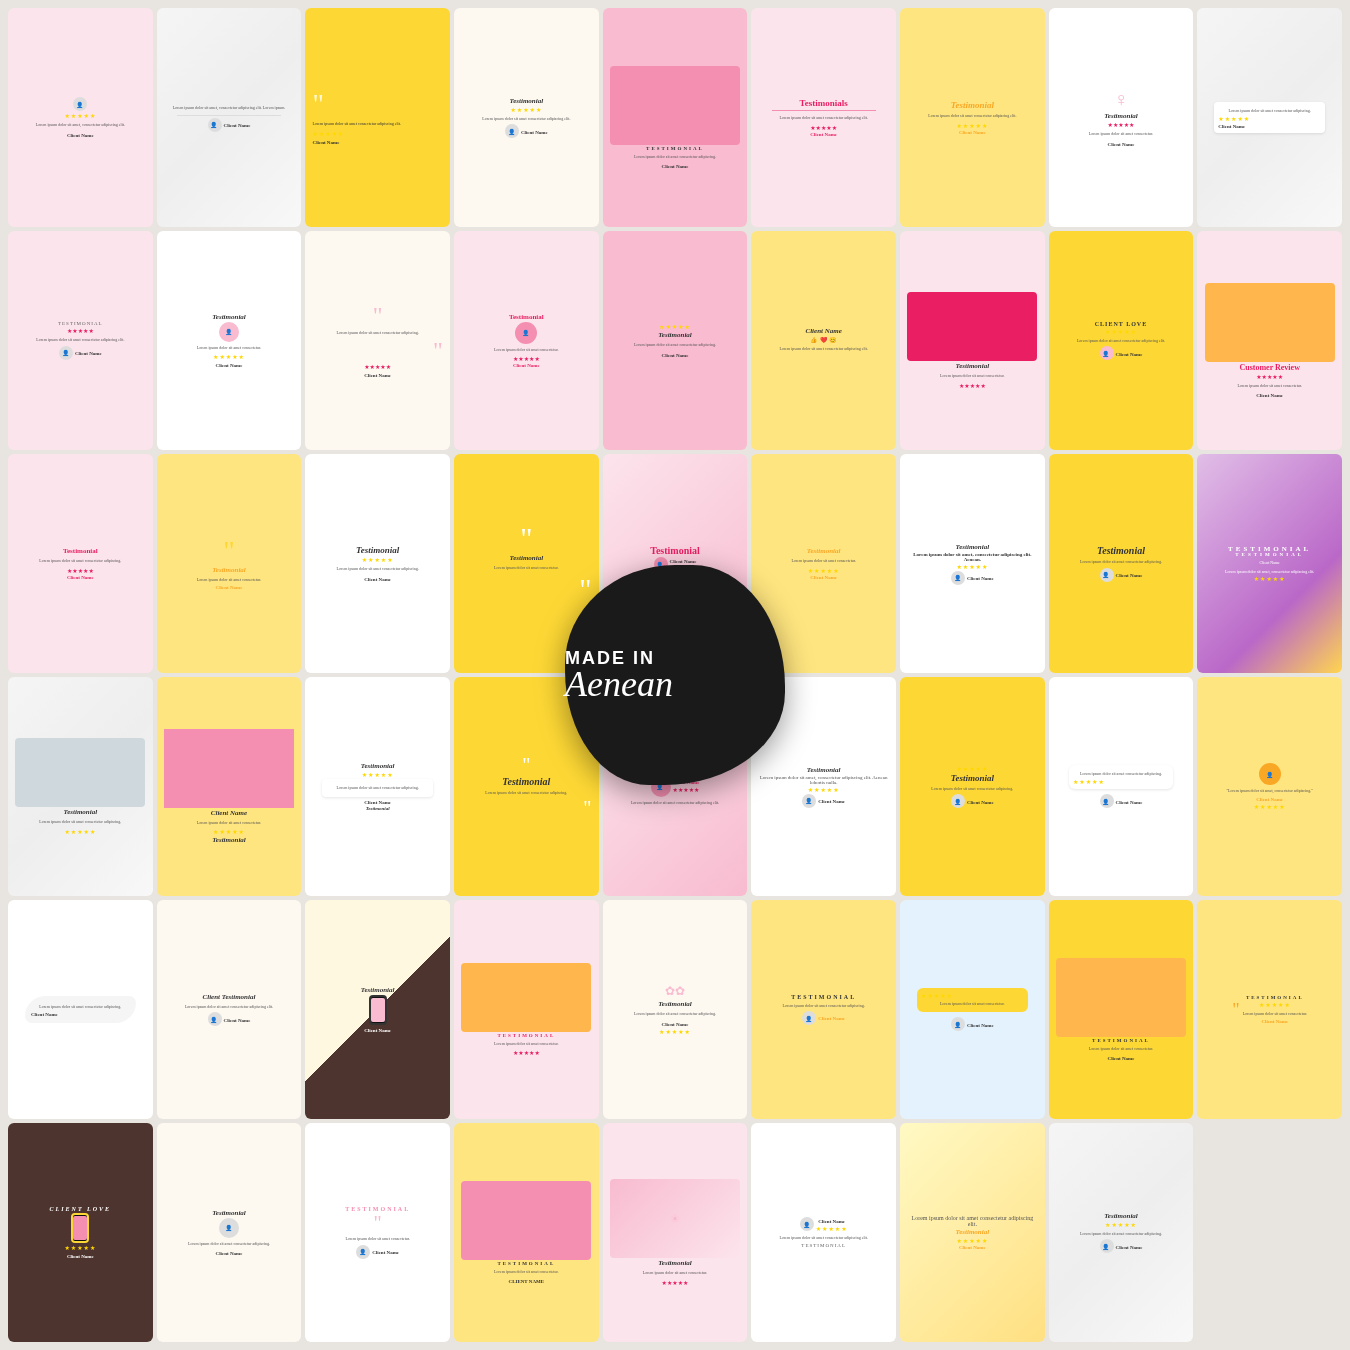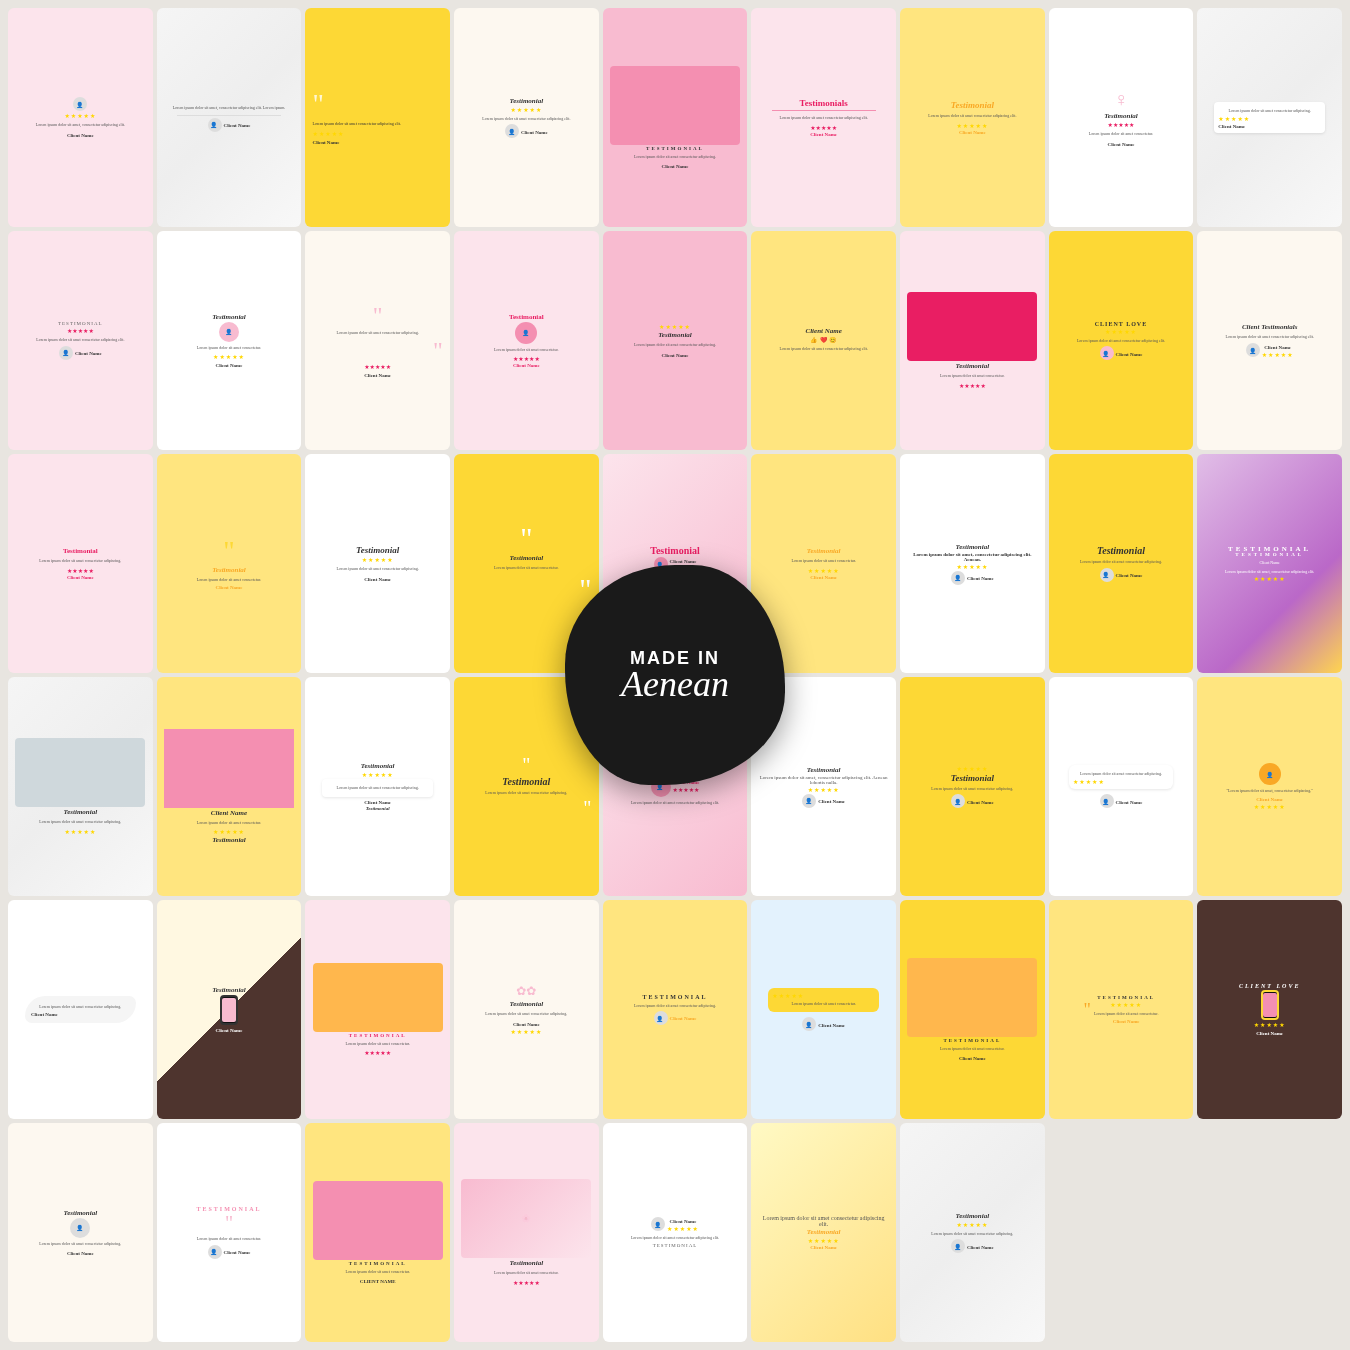--- a/index.html
+++ b/index.html
@@ -238,21 +238,21 @@
       height: 220px;
     }
 
     .canva-blob {
       width: 220px;
       height: 220px;
       background: #1a1a1a;
       border-radius: 50% 42% 55% 38% / 45% 55% 42% 52%;
       display: flex;
       flex-direction: column;
-      align-items: center;
+      align-items: flex-start;
       justify-content: center;
       box-shadow: 0 8px 30px rgba(0,0,0,0.4);
     }
 
     .canva-made-in {
       color: white;
       font-size: 18px;
       font-family: 'Arial', sans-serif;
       font-weight: 600;
       letter-spacing: 2px;
@@ -507,34 +507,30 @@
       <div class="label-text-bold">CLIENT LOVE</div>
       <div class="stars">★★★★★</div>
       <div class="testimonial-text">Lorem ipsum dolor sit amet consectetur adipiscing elit.</div>
       <div class="row">
         <div class="avatar-circle" style="background:#f8bbd0;">👤</div>
         <div class="client-name">Client Name</div>
       </div>
     </div>
   </div>
 
-
-  <div class="card cream">
-    <div class="card-inner col">
-      <div class="heading-text">Client Testimonials</div>
-      <div class="testimonial-text">Lorem ipsum dolor sit amet consectetur adipiscing elit.</div>
-      <div class="row">
-        <div class="avatar-circle">👤</div>
-        <div class="col">
-          <div class="client-name">Client Name</div>
-          <div class="stars">★★★★★</div>
-        </div>
-      </div>
-    </div>
-  </div>
+  <div class="card pink-light">
+    <div class="card-inner col">
+      <div class="photo-rect photo-peach" style="width:100%; height:40%;"></div>
+      <div class="heading-text-pink" style="font-size:8px;">Customer Review</div>
+      <div class="stars-pink">★★★★★</div>
+      <div class="testimonial-text">Lorem ipsum dolor sit amet consectetur.</div>
+      <div class="client-name">Client Name</div>
+    </div>
+  </div>
+
 
   <div class="card pink-light">
     <div class="card-inner col">
       <div class="heading-text-pink">Testimonial</div>
       <div class="testimonial-text">Lorem ipsum dolor sit amet consectetur adipiscing.</div>
       <div class="stars-pink">★★★★★</div>
       <div class="client-name-pink">Client Name</div>
     </div>
   </div>
 
@@ -723,20 +719,30 @@
 
   <div class="card white-bg">
     <div class="card-inner col">
       <div style="background:#f5f5f5; border-radius:30px 10px 30px 10px; padding:6px; width:85%;">
         <div class="testimonial-text">Lorem ipsum dolor sit amet consectetur adipiscing.</div>
         <div class="client-name">Client Name</div>
       </div>
     </div>
   </div>
 
+  <div class="card cream">
+    <div class="card-inner col">
+      <div class="heading-text">Client Testimonial</div>
+      <div class="testimonial-text">Lorem ipsum dolor sit amet consectetur adipiscing elit.</div>
+      <div class="row">
+        <div class="avatar-circle">👤</div>
+        <div class="client-name">Client Name</div>
+      </div>
+    </div>
+  </div>
 
   <div class="card" style="background:linear-gradient(135deg, #fff8e1 50%, #4e342e 50%);">
     <div class="card-inner col">
       <div class="heading-text">Testimonial</div>
       <div class="phone-mockup">
         <div class="phone-screen"></div>
       </div>
       <div class="client-name" style="color:white;">Client Name</div>
     </div>
   </div>

